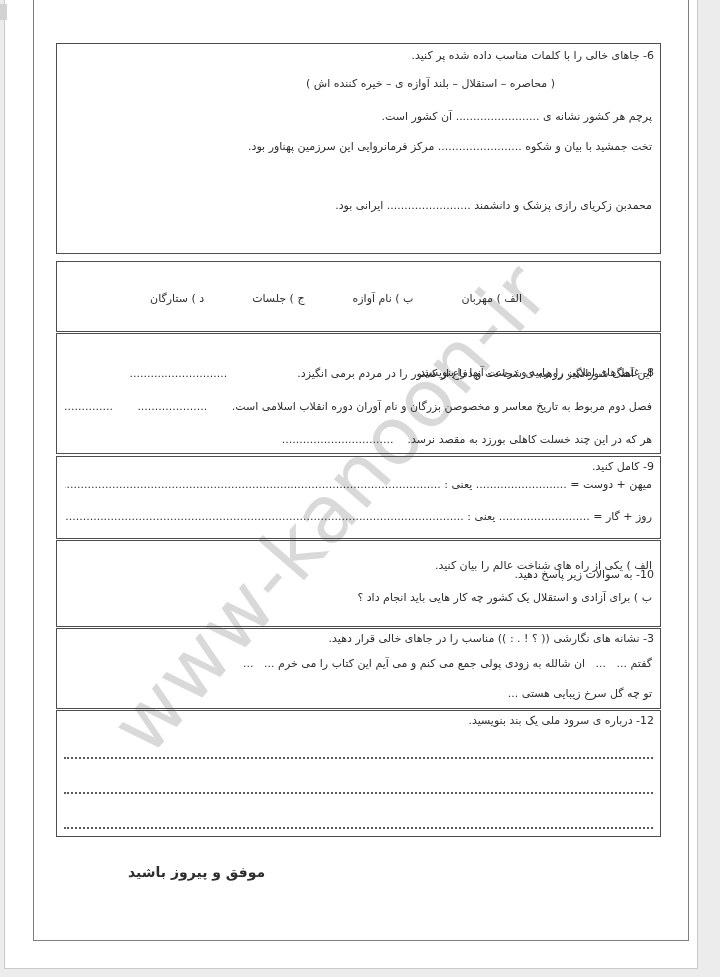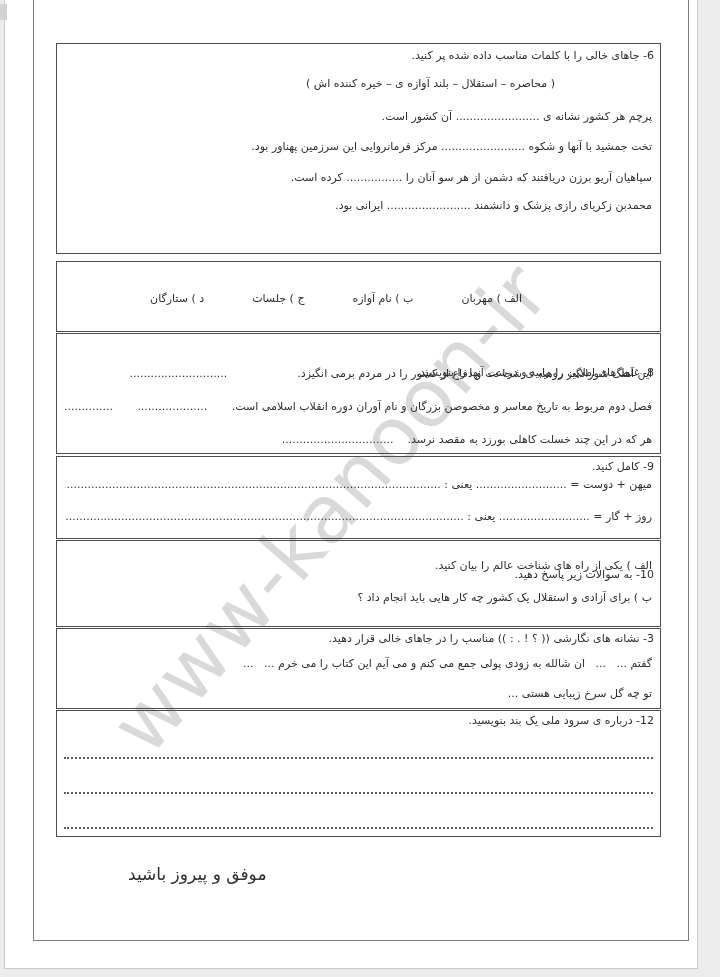--- a/index.html
+++ b/index.html
@@ -36,21 +36,21 @@
   }
   .title-row{right:6px;}
   .bank-row{right:105px;}
   .options-row{display:flex;flex-direction:row;direction:rtl;gap:48px;padding-right:130px;}
   .dotline{
     position:absolute;left:7px;right:7px;height:0;
     border-bottom:2px dotted #5a5a5a;
   }
   .footer{
     position:absolute;left:128px;top:864px;z-index:3;
-    direction:rtl;font-size:17px;font-weight:normal;color:#2e2e2e;white-space:nowrap;
+    direction:rtl;font-size:14px;font-weight:bold;color:#2e2e2e;white-space:nowrap;
   }
   
   #q6{top:43px;height:209px;}
   #q7{top:261px;height:69px;}
   #q8{top:333px;height:119px;}
   #q9{top:456px;height:81px;}
   #q10{top:540px;height:85px;}
   #q11{top:628px;height:79px;}
   #q12{top:710px;height:125px;}
 </style>
@@ -62,22 +62,21 @@
   <div class="corner-chip"></div>
 
   <div class="watermark">www-kanoon-ir</div>
 
   <div class="page-frame"></div>
 
   <div class="qbox" id="q6">
     <div class="row title-row" style="top:5px;">6- جاهای خالی را با کلمات مناسب داده شده پر کنید.</div>
     <div class="row bank-row" style="top:33px;">( محاصره – استقلال – بلند آوازه ی – خیره کننده اش )</div>
     <div class="row" style="top:66px;">پرچم هر کشور نشانه ی ........................ آن کشور است.</div>
-    <div class="row" style="top:96px;">تخت جمشید با آنها و شکوه ........................ مرکز فرمانروایی این سرزمین پهناور بود.</div>
-    <div class="row" style="top:127px;">سپاهیان آریو برزن دریافتند که دشمن از هر سو آنان را ................ کرده است.</div>
+    <div class="row" style="top:96px;">تخت جمشید با بیان و شکوه ........................ مرکز فرمانروایی این سرزمین پهناور بود.</div>
     <div class="row" style="top:155px;">محمدبن زکریای رازی پزشک و دانشمند ........................ ایرانی بود.</div>
   </div>
 
   <div class="qbox" id="q7">
     <div class="row options-row" style="top:30px;">
       <span>الف ) مهربان</span>
       <span>ب ) نام آوازه</span>
       <span>ج ) جلسات</span>
       <span>د ) ستارگان</span>
     </div>

